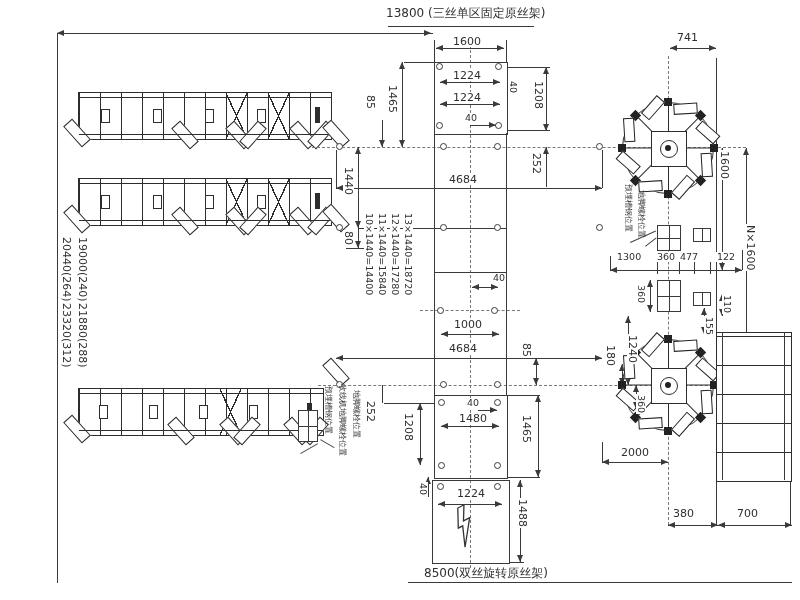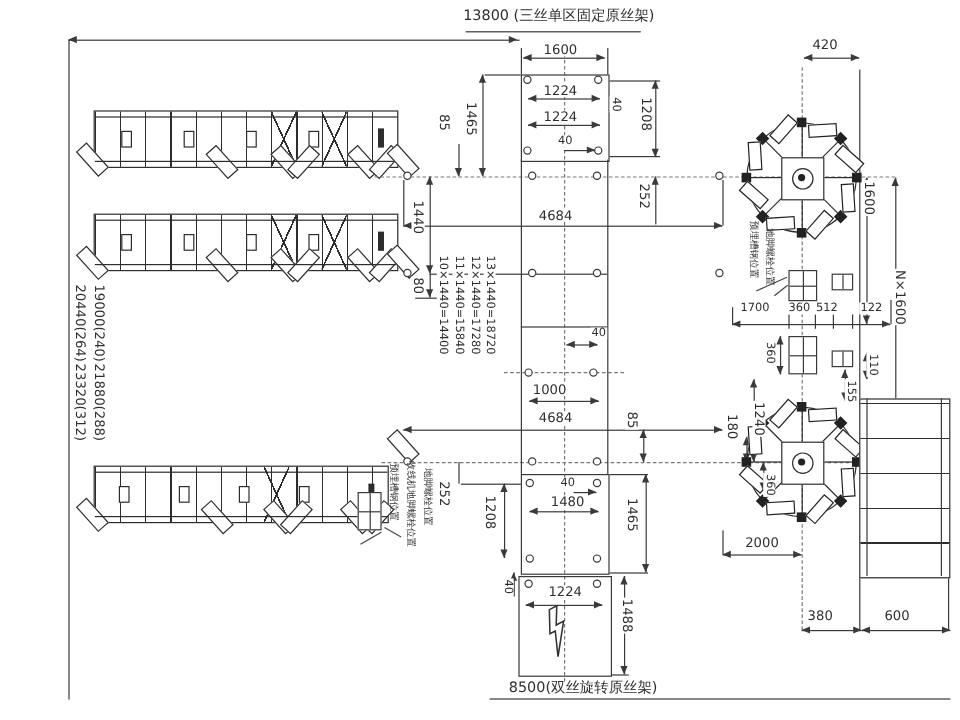--- a/index.html
+++ b/index.html
@@ -354,33 +354,33 @@
   <div class="bx cross" style="left:298px;top:410px;width:18px;height:30px"></div>
   <div class="lead" style="left:318px;top:444px;width:20px;transform:rotate(150deg)"></div>
   <div class="lead" style="left:334px;top:448px;width:16px;transform:rotate(210deg)"></div>
 
   <div class="dim" style="left:452px;top:36px">1600</div>
   <div class="dim" style="left:452px;top:70px">1224</div>
   <div class="dim" style="left:452px;top:92px">1224</div>
   <div class="dim s" style="left:464px;top:113px">40</div>
   <div class="dim" style="left:448px;top:174px">4684</div>
   <div class="dim s" style="left:492px;top:273px">40</div>
-  <div class="dim" style="left:443px;top:319px">1000</div>
+  <div class="dim" style="left:453px;top:319px">1000</div>
   <div class="dim" style="left:448px;top:343px">4684</div>
   <div class="dim s" style="left:466px;top:398px">40</div>
   <div class="dim" style="left:458px;top:413px">1480</div>
   <div class="dim" style="left:456px;top:488px">1224</div>
-  <div class="dim" style="left:676px;top:32px">420</div>
-  <div class="dim s" style="left:616px;top:252px">1700</div>
+  <div class="dim" style="left:676px;top:32px">741</div>
+  <div class="dim s" style="left:616px;top:252px">1300</div>
   <div class="dim s" style="left:656px;top:252px">360</div>
-  <div class="dim s" style="left:679px;top:252px">512</div>
+  <div class="dim s" style="left:679px;top:252px">477</div>
   <div class="dim s" style="left:716px;top:252px">122</div>
   <div class="dim" style="left:620px;top:447px">2000</div>
   <div class="dim" style="left:672px;top:508px">380</div>
-  <div class="dim" style="left:736px;top:508px">600</div>
+  <div class="dim" style="left:736px;top:508px">700</div>
 
   <div class="vt s" style="left:518px;top:80px">40</div>
   <div class="vt" style="left:544px;top:80px">1208</div>
   <div class="vt" style="left:398px;top:84px">1465</div>
   <div class="vt" style="left:376px;top:94px">85</div>
   <div class="vt" style="left:354px;top:166px">1440</div>
   <div class="vt" style="left:354px;top:230px">80</div>
   <div class="vt" style="left:542px;top:152px">252</div>
   <div class="vt" style="left:532px;top:342px">85</div>
   <div class="vt" style="left:616px;top:344px">180</div>

